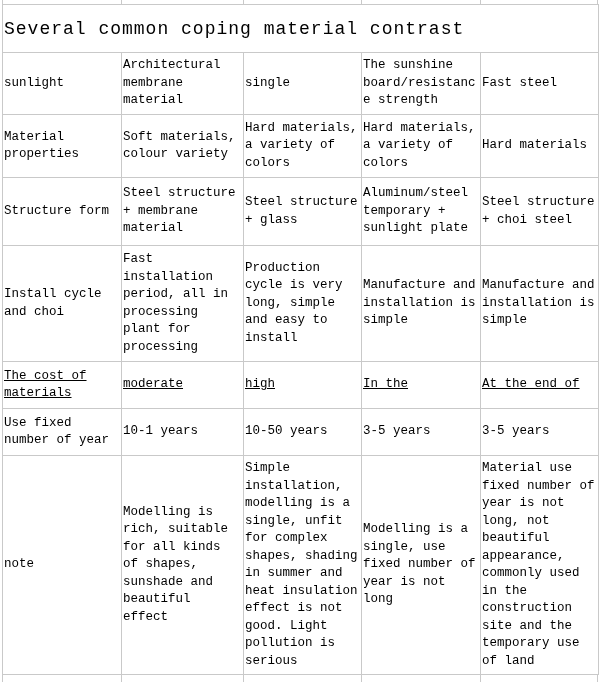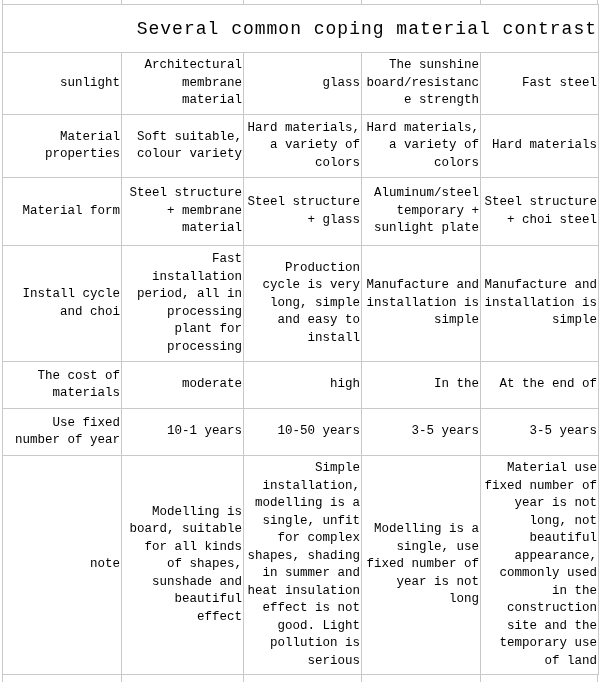--- a/index.html
+++ b/index.html
@@ -16,39 +16,39 @@
     position: absolute;
     top: 4px;
     left: 2px;
     width: 596px;
     border-collapse: collapse;
     table-layout: fixed;
   }
   table.grid td {
     border: 1px solid #c9c9c9;
     background: #ffffff;
-    text-align: right;
+    text-align: left;
     vertical-align: middle;
     font-size: 12.5px;
     line-height: 17.5px;
     white-space: pre-line;
     padding: 0 1px;
     overflow: hidden;
   }
   tr.r-title td {
     font-size: 18px;
     line-height: 22px;
     letter-spacing: 1px;
   }
   tr.r-title  { height: 48px; }
   tr.r-header { height: 62px; }
   tr.r-mat    { height: 63px; }
   tr.r-struct { height: 68px; }
   tr.r-install{ height: 116px; }
-  tr.r-cost   { height: 47px; }
+  tr.r-cost   { height: 47px; text-decoration: underline; }
   tr.r-years  { height: 47px; }
   tr.r-note   { height: 219px; }
   .stub {
     position: absolute;
     width: 1px;
     background: #c9c9c9;
   }
   .stub.top { top: 0; height: 4px; }
   .stub.bottom { top: 675px; height: 7px; }
 </style>
@@ -74,41 +74,41 @@
     </colgroup>
     <tbody>
         <tr class="r-title">
       <td colspan="5">Several common coping material contrast</td>
     </tr>
     <tr class="r-header">
       <td>sunlight</td>
       <td>Architectural
 membrane
 material</td>
-      <td>glass</td>
+      <td>single</td>
       <td>The sunshine
 board/resistanc
 e strength</td>
       <td>Fast steel</td>
     </tr>
     <tr class="r-mat">
       <td>Material
 properties</td>
-      <td>Soft suitable,
+      <td>Soft materials,
 colour variety</td>
       <td>Hard materials,
 a variety of
 colors</td>
       <td>Hard materials,
 a variety of
 colors</td>
       <td>Hard materials</td>
     </tr>
     <tr class="r-struct">
-      <td>Material form</td>
+      <td>Structure form</td>
       <td>Steel structure
 + membrane
 material</td>
       <td>Steel structure
 + glass</td>
       <td>Aluminum/steel
 temporary +
 sunlight plate</td>
       <td>Steel structure
 + choi steel</td>
@@ -146,21 +146,21 @@
       <td>Use fixed
 number of year</td>
       <td>10-1 years</td>
       <td>10-50 years</td>
       <td>3-5 years</td>
       <td>3-5 years</td>
     </tr>
     <tr class="r-note">
       <td>note</td>
       <td>Modelling is
-board, suitable
+rich, suitable
 for all kinds
 of shapes,
 sunshade and
 beautiful
 effect</td>
       <td>Simple
 installation,
 modelling is a
 single, unfit
 for complex

